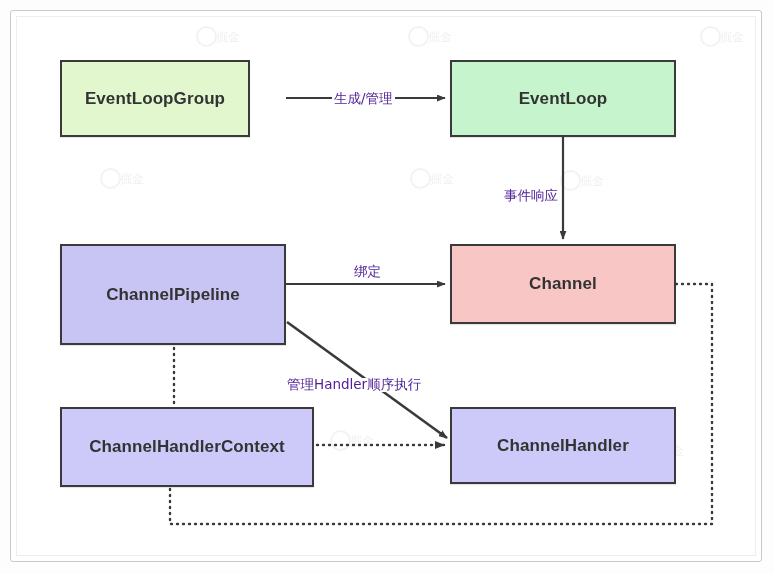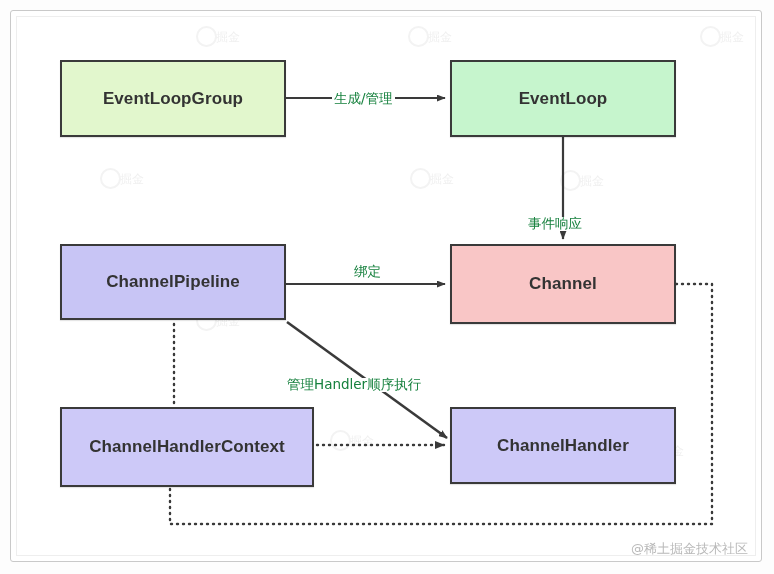--- a/index.html
+++ b/index.html
@@ -62,21 +62,21 @@
   }
   .node-label {
     display: block;
     width: 100%;
     word-break: break-all;
   }
   
   .edge-label {
     position: absolute;
     font-size: 13.5px;
-    color: #15803d;
+    color: #4c1d95;
     font-family: "DejaVu Sans", "Liberation Sans", sans-serif;
     white-space: nowrap;
     background: #ffffff;
     padding: 0 2px;
     line-height: 1;
   }
   
   .wm {
     position: absolute;
     color: #f0f0f0;
@@ -166,41 +166,40 @@
     <g>
       <line x1="287" y1="445" x2="444" y2="445" stroke="#3a3a3a" stroke-width="2.4" stroke-dasharray="1 5" stroke-linecap="round" marker-end="url(#arrowhead-dot)"></line>
     </g>
 
     <g>
       <path d="M 676 284 L 712 284 L 712 524 L 170 524 L 170 489" fill="none" stroke="#3a3a3a" stroke-width="2.4" stroke-dasharray="1 5" stroke-linecap="round"></path>
     </g>
   </svg>
 
   <div id="node-layer">
-      <div class="node" style="left: 60px; top: 60px; width: 226px; height: 77px; background: rgb(226, 247, 205); border-color: rgb(58, 58, 58);">
+      <div class="node" style="left: 60px; top: 60px; width: 190px; height: 77px; background: rgb(226, 247, 205); border-color: rgb(58, 58, 58);">
         <span class="node-label">EventLoopGroup</span>
       </div>
       <div class="node" style="left: 450px; top: 60px; width: 226px; height: 77px; background: rgb(198, 245, 205); border-color: rgb(58, 58, 58); align-items: center;">
         <span class="node-label">EventLoop</span>
       </div>
-      <div class="node" style="left: 60px; top: 244px; width: 226px; height: 76px; background: rgb(200, 197, 245); border-color: rgb(58, 58, 58);">
+      <div class="node" style="left: 60px; top: 244px; width: 226px; height: 101px; background: rgb(200, 197, 245); border-color: rgb(58, 58, 58);">
         <span class="node-label">ChannelPipeline</span>
       </div>
       <div class="node" style="left: 450px; top: 244px; width: 226px; height: 80px; background: rgb(249, 198, 198); border-color: rgb(58, 58, 58); justify-content: center;">
         <span class="node-label">Channel</span>
       </div>
       <div class="node" style="left: 60px; top: 407px; width: 254px; height: 80px; background: rgb(205, 201, 248); border-color: rgb(58, 58, 58);">
         <span class="node-label">ChannelHandlerContext</span>
       </div>
       <div class="node" style="left: 450px; top: 407px; width: 226px; height: 77px; background: rgb(205, 201, 248); border-color: rgb(58, 58, 58);">
         <span class="node-label">ChannelHandler</span>
       </div>
     </div>
 
   <div id="edge-label-layer">
       <div class="edge-label" style="left: 332px; top: 92px;">生成/管理</div>
-      <div class="edge-label" style="left: 526px; top: 189px; margin-top: 28px;">事件响应</div>
+      <div class="edge-label" style="left: 502px; top: 189px;">事件响应</div>
       <div class="edge-label" style="left: 352px; top: 265px;">绑定</div>
       <div class="edge-label" style="left: 285px; top: 378px; text-align: center;">管理Handler顺序执行</div>
     </div>
 
-  <div id="credit">@稀土掘金技术社区</div>
 </div>
 
 </body></html>

